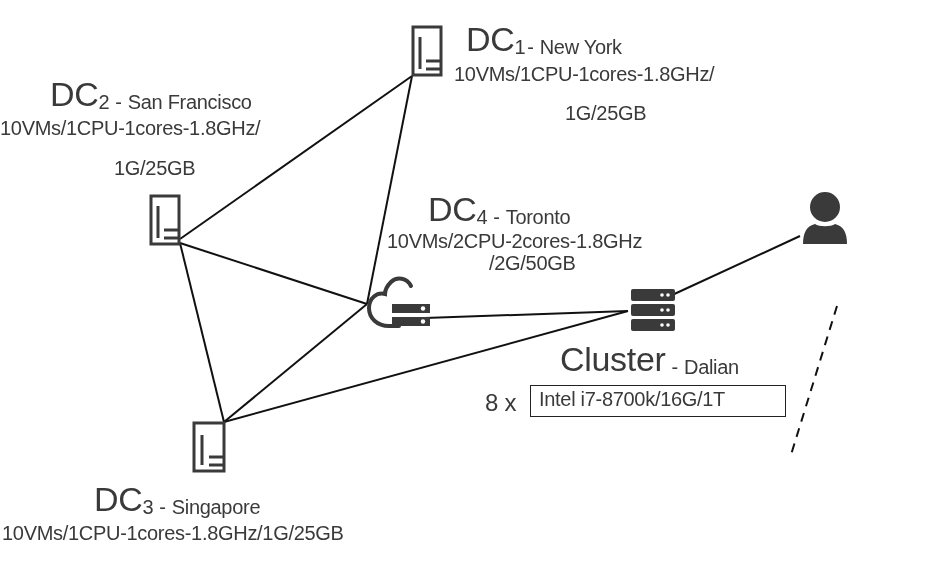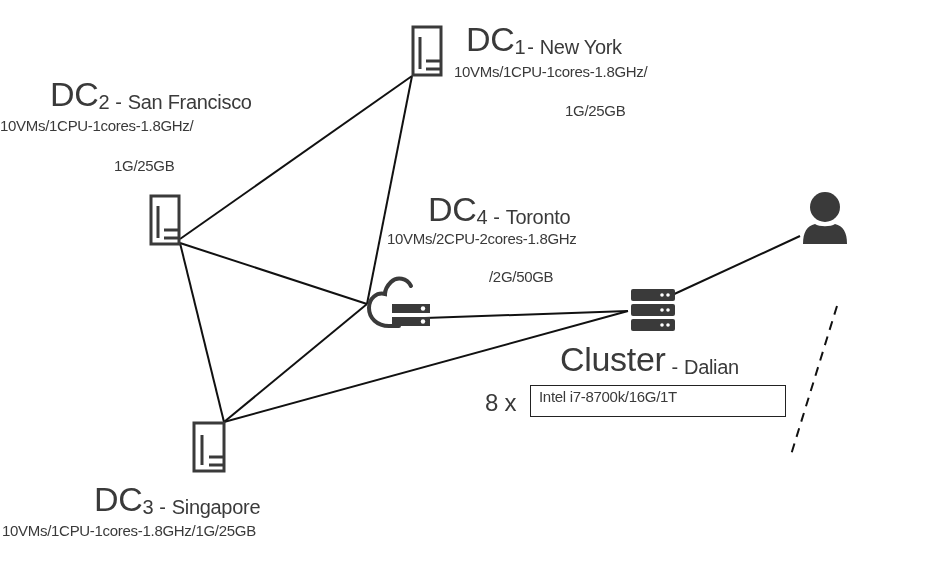--- a/index.html
+++ b/index.html
@@ -2,21 +2,21 @@
 <html><head>
 <meta charset="utf-8">
 <style>
   html, body { margin: 0; padding: 0; background: #ffffff; }
   #stage { position: relative; width: 928px; height: 567px; overflow: hidden; background: #ffffff;
            font-family: "DejaVu Sans Condensed", "DejaVu Sans", sans-serif; color: #3a3a3a; }
   svg.links { position: absolute; left: 0; top: 0; }
   .txt { position: absolute; white-space: nowrap; font-family: "Liberation Sans", sans-serif; color: #3a3a3a; letter-spacing: -0.3px; }
   .big { font-size: 34px; }
   .mid { font-size: 20px; }
-  .spec { font-size: 15px; }
+  .spec { font-size: 20px; }
   .title-line { display: flex; align-items: flex-end; gap: 6px; }
   .icon { position: absolute; }
   .box { position: absolute; border: 1.6px solid #222; background: #fff; }
 </style>
 </head>
 <body>
 
 <div id="stage">
 
   <svg class="links" width="928" height="567">
@@ -95,21 +95,21 @@
   <div class="txt spec" style="left:0px;top:117px">10VMs/1CPU-1cores-1.8GHz/</div>
   <div class="txt spec" style="left:114px;top:157px">1G/25GB</div>
 
   <div class="txt title-line" style="left:428px;top:190px">
     <span class="big">DC</span>
       <span class="mid" style="margin-left:-6px">4</span>
       <span class="mid">-</span>
       <span class="mid">Toronto</span>
   </div>
   <div class="txt spec" style="left:387px;top:230px">10VMs/2CPU-2cores-1.8GHz</div>
-  <div class="txt spec" style="left:489px;top:268px">/2G/50GB</div>
+  <div class="txt spec" style="left:489px;top:252px">/2G/50GB</div>
 
 
   <div class="txt title-line" style="left:560px;top:340px">
     <span style="font-size:34px">Cluster</span>
       <span class="mid">-</span>
       <span class="mid">Dalian</span>
   </div>
   <div class="txt" style="left:485px;top:389px;font-size:24px">8 x</div>
   <div class="box" style="left:530px;top:385px;width:254px;height:30px">
     <div class="txt spec" style="left:8px;top:2px">Intel i7-8700k/16G/1T</div>

